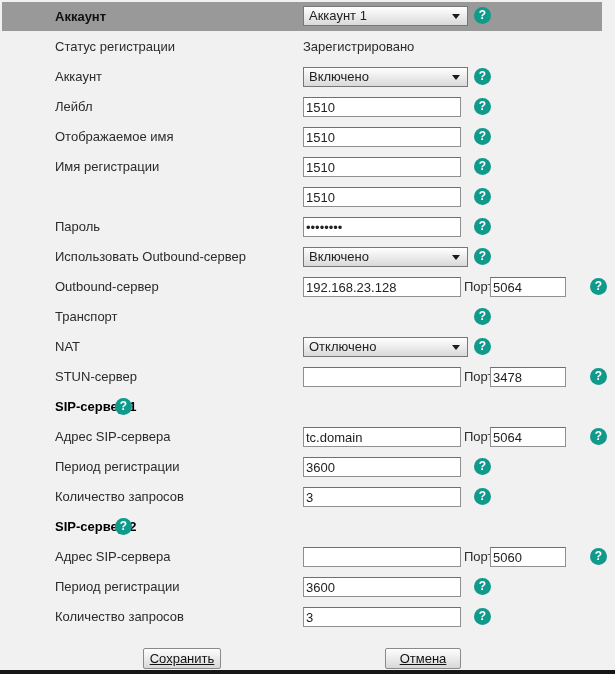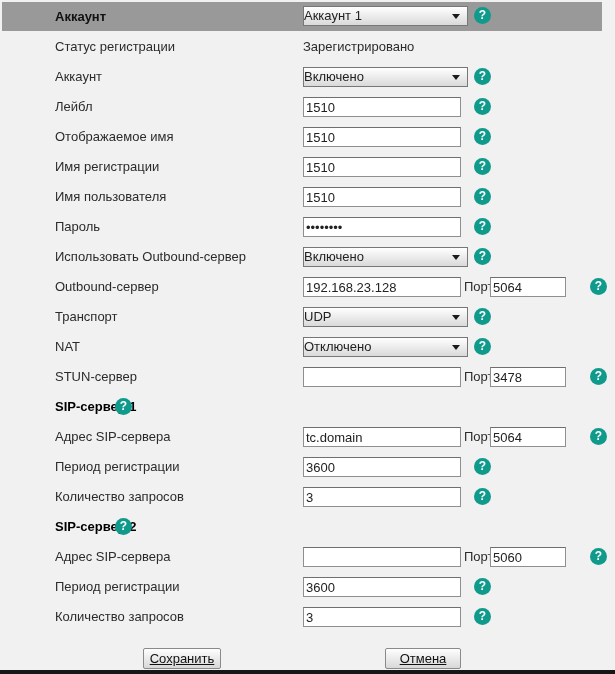--- a/index.html
+++ b/index.html
@@ -20,21 +20,21 @@
   .txt{
     position:absolute;left:303px;top:5px;width:158px;height:20px;box-sizing:border-box;
     border:1px solid #8f8f8f;border-top-color:#6f6f6f;background:#ffffff;
     font-family:"Liberation Sans",sans-serif;font-size:13px;color:#222;padding:0 2px;outline:none;
   }
   .txt.port-input{left:490px;width:76px;}
   .portlbl{position:absolute;left:464px;top:0;line-height:30px;font-size:13px;color:#2b2b2b;}
   .sel{
     position:absolute;left:303px;top:5px;width:165px;height:20px;box-sizing:border-box;
     border:1px solid #777777;background:linear-gradient(#ffffff,#d9d9d9);
-    font-size:13px;color:#222;line-height:18px;cursor:default;white-space:nowrap;
+    font-size:13px;color:#222;line-height:18px;padding-left:5px;cursor:default;white-space:nowrap;
   }
   .sel .arr{
     position:absolute;right:7px;top:7px;width:0;height:0;
     border-left:4px solid transparent;border-right:4px solid transparent;border-top:5px solid #1a1a1a;
   }
   .hdr-sel{top:6px;}
   .help{
     position:absolute;left:474px;top:6px;width:17px;height:17px;border-radius:50%;
     background:#0f9a8c;color:#ffffff;font-size:12px;font-weight:bold;
     text-align:center;line-height:17px;cursor:pointer;
@@ -83,21 +83,20 @@
         <span class="lbl">Отображаемое имя</span>
         <input type="text" class="txt" value="1510" style="">
         <span class="help">?</span>
       </div>
       <div class="row">
         <span class="lbl">Имя регистрации</span>
         <input type="text" class="txt" value="1510" style="">
         <span class="help">?</span>
       </div>
       <div class="row">
-        <span class="lbl">Имя пользователя</span>
         <input type="text" class="txt" value="1510" style="">
         <span class="help">?</span>
       </div>
       <div class="row">
         <span class="lbl">Пароль</span>
         <input type="text" class="txt" value="••••••••" style="">
         <span class="help">?</span>
       </div>
       <div class="row">
         <span class="lbl">Использовать Outbound-сервер</span>
@@ -106,21 +105,20 @@
       </div>
       <div class="row">
         <span class="lbl">Outbound-сервер</span>
         <input type="text" class="txt" value="192.168.23.128" style="">
         <span class="portlbl">Порт</span>
         <input type="text" class="txt port-input" value="5064" style="">
         <span class="help port-pos">?</span>
       </div>
       <div class="row">
         <span class="lbl">Транспорт</span>
-        <div class="sel"><span>UDP</span><span class="arr"></span></div>
         <span class="help">?</span>
       </div>
       <div class="row">
         <span class="lbl">NAT</span>
         <div class="sel"><span>Отключено</span><span class="arr"></span></div>
         <span class="help">?</span>
       </div>
       <div class="row">
         <span class="lbl">STUN-сервер</span>
         <input type="text" class="txt" value="" style="">

